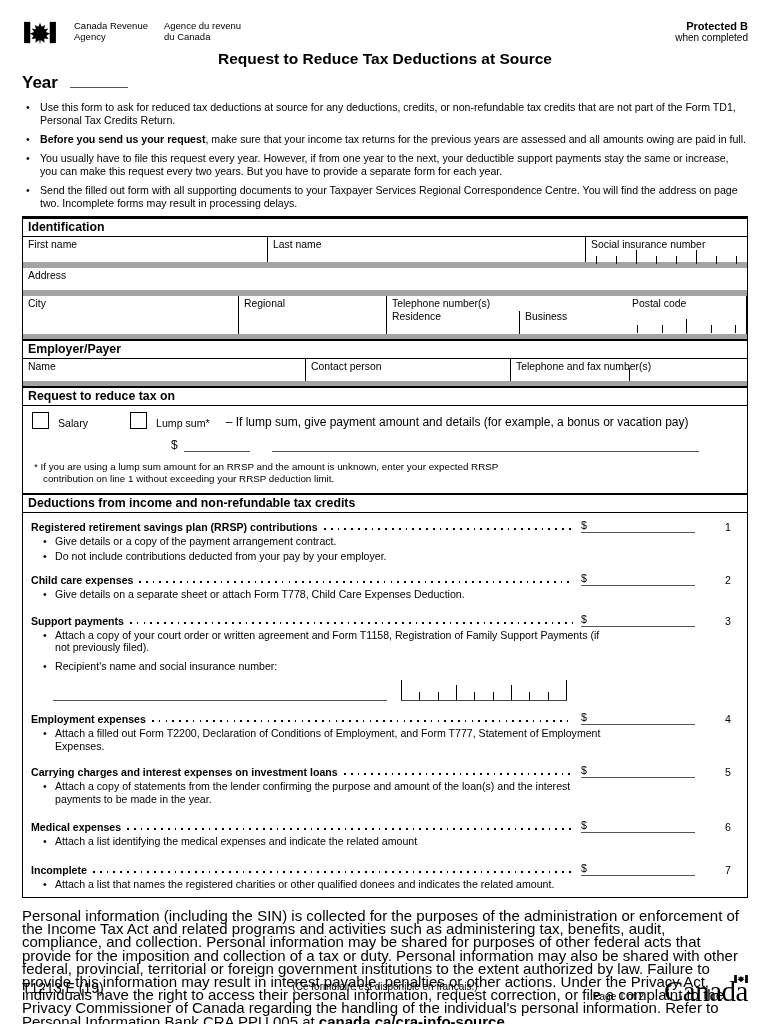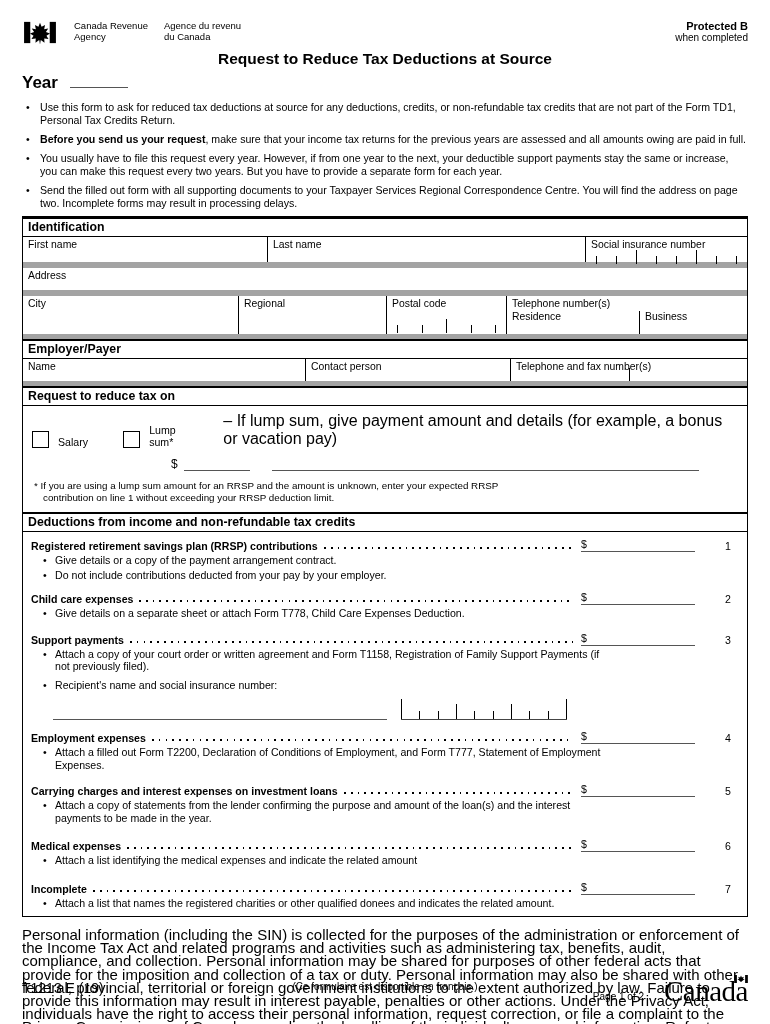--- a/index.html
+++ b/index.html
@@ -46,21 +46,21 @@
   .bus{flex:1;padding:0 5px}
   .c-name{width:283px}.c-contact{width:205px}
   .c-telfax{flex:1;position:relative}
   .c-telfax:after{content:"";position:absolute;left:118px;bottom:0;height:13px;border-left:1px solid #000}
 
   
   .reqbody{padding:0 8px 2px}
   .cbrow{display:flex;align-items:flex-end;margin:6px 0 0 1px;font-size:10.6px}
   .cb{width:15px;height:15px;border:1.3px solid #000;margin-right:9px;flex:none;background:#fff}
   .gap1{width:42px}.gap2{width:16px}
-  .lumptext{font-size:16px;margin-left:16px}
+  .lumptext{font-size:12px;margin-left:0}
   .dollarrow{display:flex;align-items:flex-end;margin:9px 40px 0 140px;font-size:12px}
   .sline{width:66px;height:13px;border-bottom:1.3px solid #555;margin-left:6px}
   .lline{flex:1;height:13px;border-bottom:1.3px solid #555;margin-left:22px}
   .fnote{margin:9px 0 7px 3px;font-size:9.8px;line-height:12px}
   .fnote .l2{padding-left:9px}
 
   
   .dedbody{padding:0 8px 7px}
   .ditem{display:flex;align-items:flex-end}
   .dlabel{font-weight:bold;font-size:10.6px;white-space:nowrap}
@@ -158,35 +158,35 @@
             <i class="tick"></i>
         </div>
       </div>
     </div>
     <div class="grow r2">
       <div class="cell" style="flex:1"><span>Address</span></div>
     </div>
     <div class="grow r3">
       <div class="cell br c-city"><span>City</span></div>
       <div class="cell br c-prov"><span>Regional</span></div>
-      <div class="cell br c-postal">
-        <span>Postal code</span>
-        <div class="comb">
-          <i class="tick"></i>
-            <i class="tick"></i>
-            <i class="tick t"></i>
-            <i class="tick"></i>
-            <i class="tick"></i>
-        </div>
-      </div>
       <div class="cell c-phone">
         <span class="plabel">Telephone number(s)</span>
         <div class="psplit">
           <div class="res"><span>Residence</span></div>
           <div class="bus"><span>Business</span></div>
+        </div>
+      </div>
+      <div class="cell br c-postal">
+        <span>Postal code</span>
+        <div class="comb">
+          <i class="tick"></i>
+            <i class="tick"></i>
+            <i class="tick t"></i>
+            <i class="tick"></i>
+            <i class="tick"></i>
         </div>
       </div>
     </div>
 
     <div class="shead tt" style="border-top-width:2.5px;margin-top:-1px">Employer/Payer</div>
     <div class="grow r4">
       <div class="cell br c-name"><span>Name</span></div>
       <div class="cell br c-contact"><span>Contact person</span></div>
       <div class="cell c-telfax"><span>Telephone and fax number(s)</span></div>
     </div>

